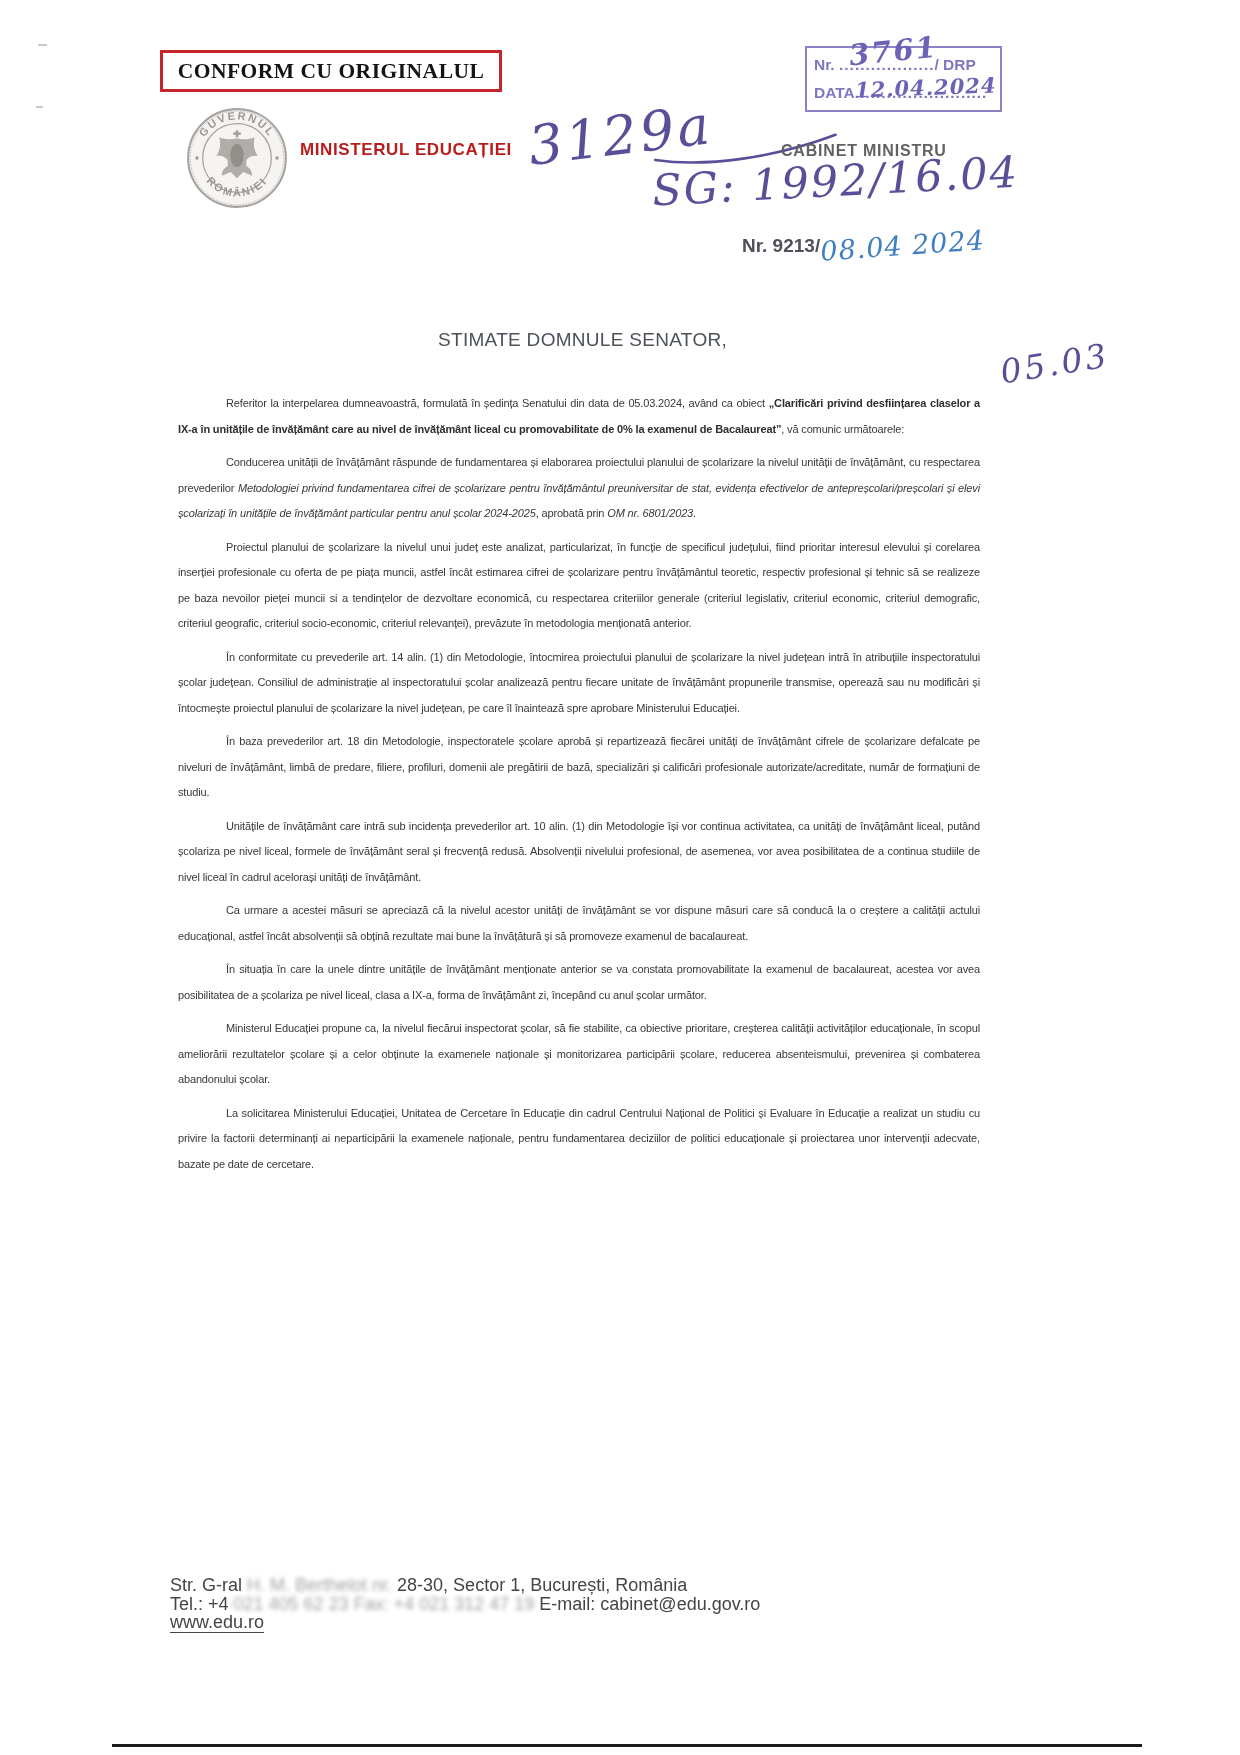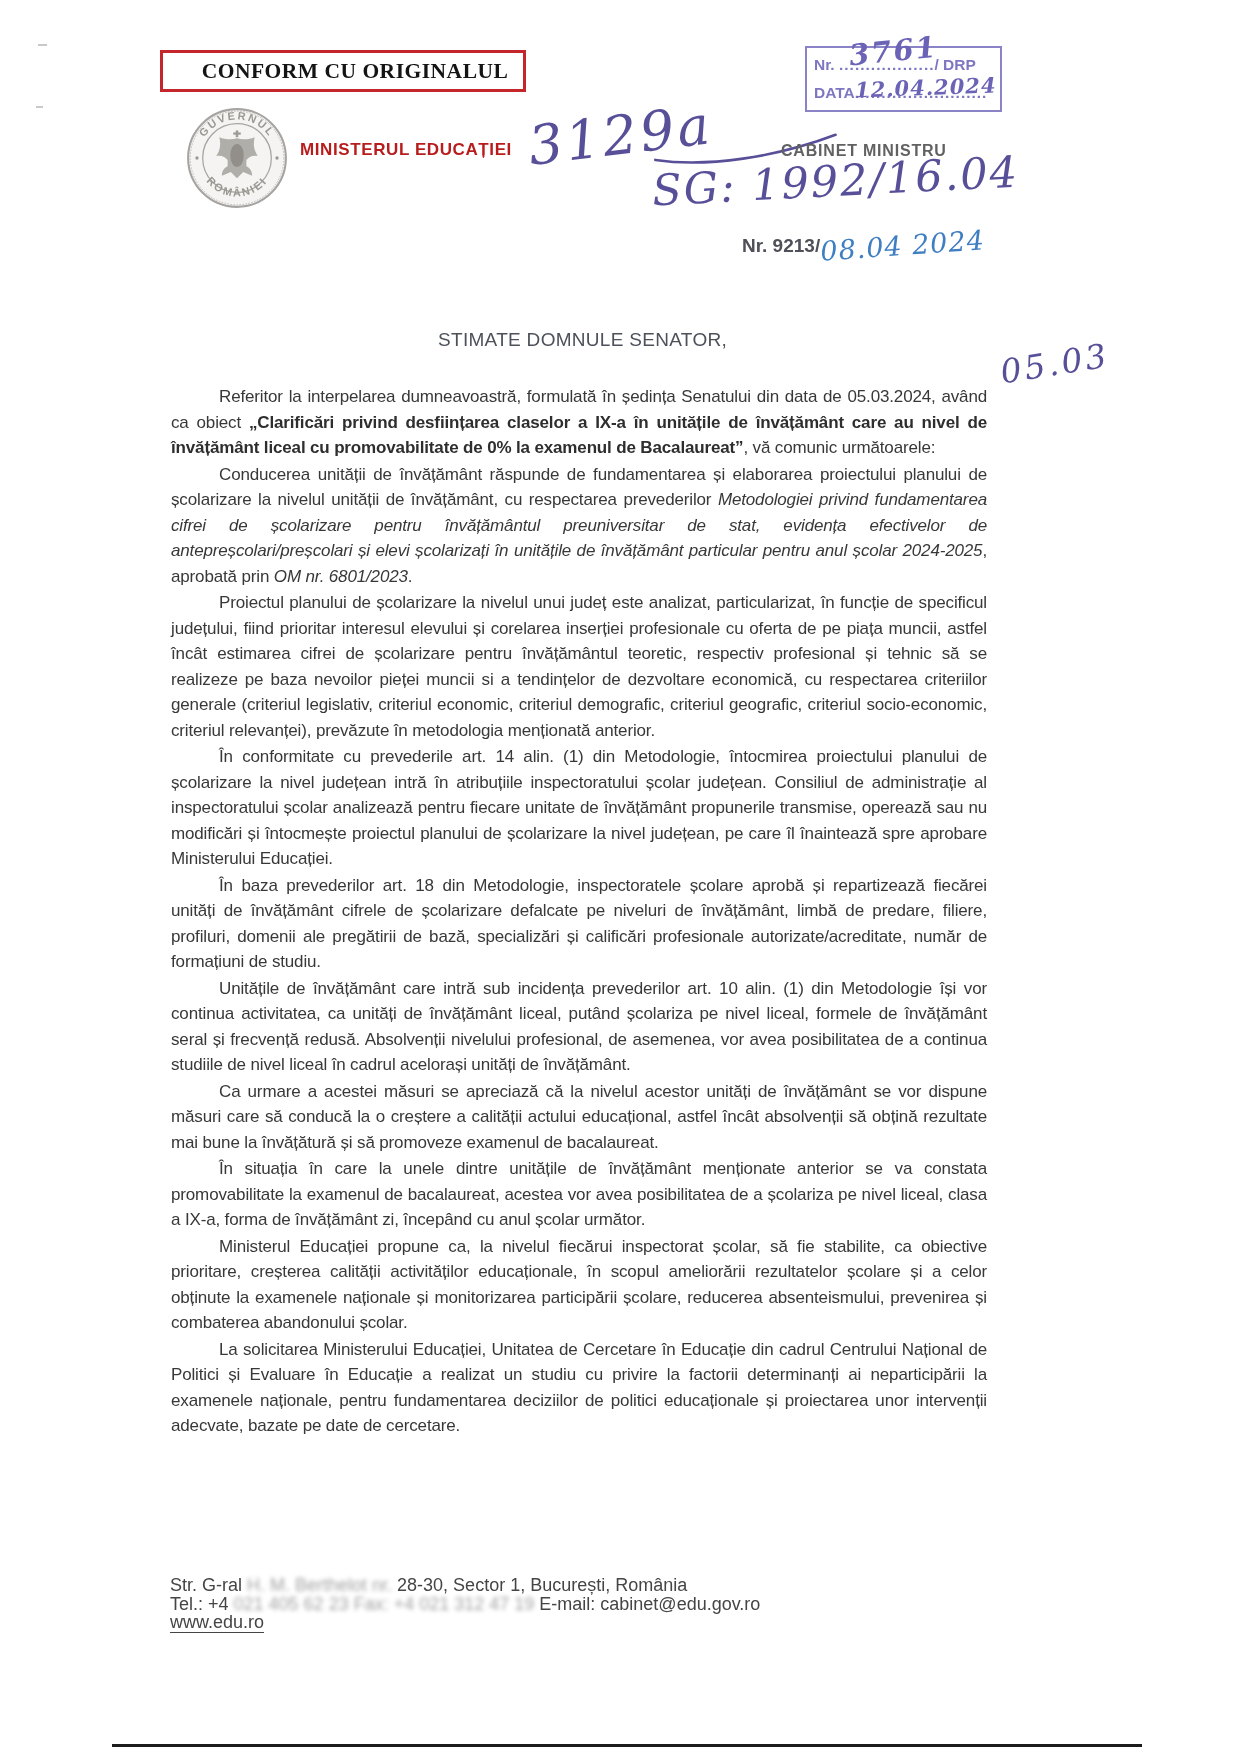--- a/index.html
+++ b/index.html
@@ -8,21 +8,21 @@
     background:#ffffff;overflow:hidden;
     font-family:"Liberation Sans",sans-serif;color:#3a3a3a;
   }
   
   .artifact{position:absolute;background:#c9c9c9;}
   
   .conform-stamp{
     position:absolute;left:160px;top:50px;width:336px;height:36px;
     border:3px solid #c4262b;display:flex;align-items:center;justify-content:center;
     font-family:"Liberation Serif",serif;font-weight:700;font-size:21.5px;
-    letter-spacing:.5px;color:#141414;white-space:nowrap;padding-left:24px;
+    letter-spacing:.5px;color:#141414;white-space:nowrap;
   }
   
   .registry-stamp{
     position:absolute;left:805px;top:46px;width:197px;height:66px;
     border:2.5px solid #8a83c8;box-sizing:border-box;padding:3px 6px 0 7px;
     color:#7d76c2;font-weight:700;font-size:15.5px;
   }
   .rs-line{line-height:28px;white-space:nowrap;overflow:hidden;}
   .rs-dots{letter-spacing:1px;}
   .hw{
@@ -47,22 +47,22 @@
   .regline{position:absolute;left:742px;top:227px;white-space:nowrap;}
   .regprint{font-weight:700;font-size:19px;color:#4f5058;}
   .hw-blue{color:#3e7ec2;font-size:27px;letter-spacing:1px;display:inline-block;transform:rotate(-4deg) translateY(3px);}
   .hw-0503{position:absolute;left:1000px;top:344px;font-size:33px;letter-spacing:3px;transform:rotate(-9deg);}
   .salutation{
     position:absolute;left:438px;top:329px;
     font-weight:400;font-size:19px;color:#4c515a;letter-spacing:.3px;white-space:nowrap;
   }
   .body-text{position:absolute;left:170px;top:383px;width:818px;}
   .body-text p{
-    margin:1px;text-indent:48px;text-align:justify;
-    font-size:17px;line-height:25.5px;letter-spacing:-.15px;color:#383838;
+    margin:8px;text-indent:48px;text-align:justify;
+    font-size:11px;line-height:25.5px;letter-spacing:-.15px;color:#383838;
   }
   .seg-b{font-weight:700;color:#2e2e2e;}
   .seg-i{font-style:italic;}
   .seg-f{filter:blur(2px);opacity:.5;}
   .footer{position:absolute;left:170px;top:1576px;font-size:18px;line-height:18.5px;color:#454545;}
   .website{display:inline-block;border-bottom:1px solid #454545;}
   .bottom-rule{position:absolute;left:112px;top:1744px;width:1030px;height:3px;background:#1c1c1c;}
 </style>
 </head>
 <body>

